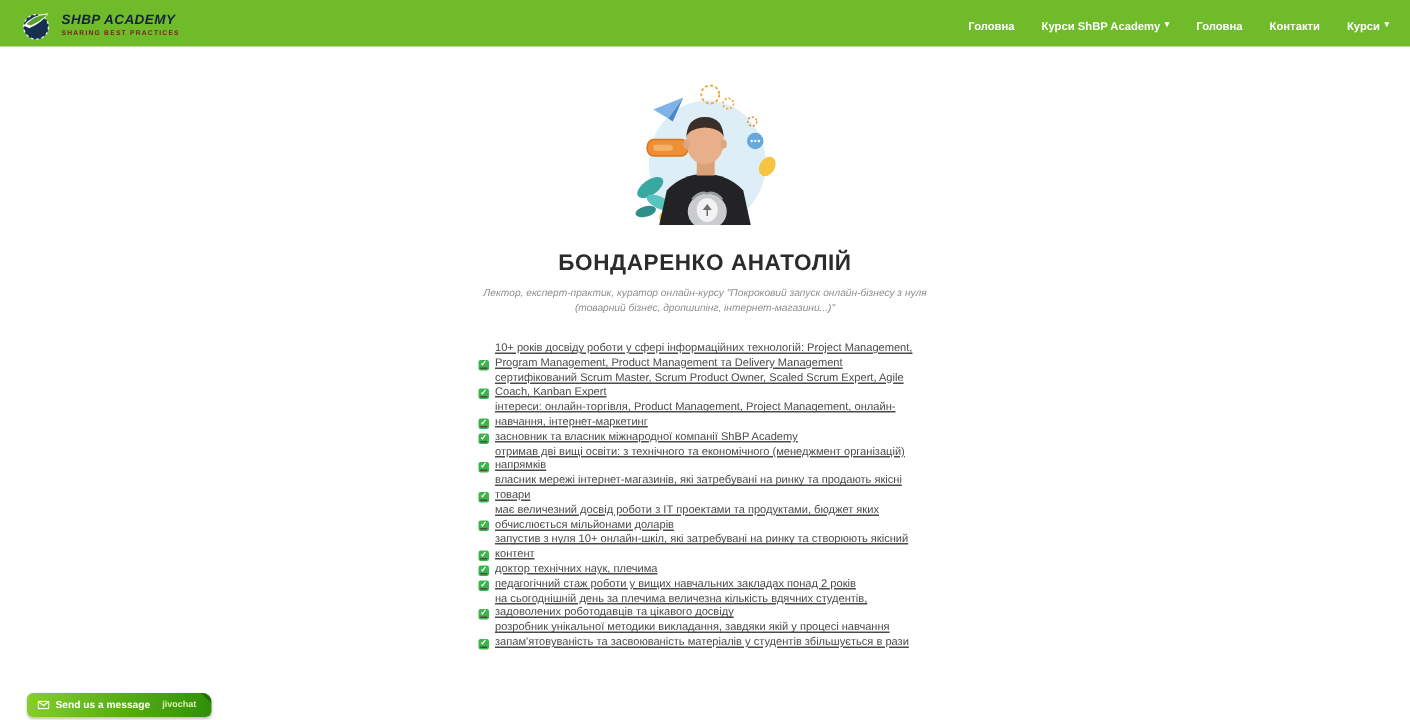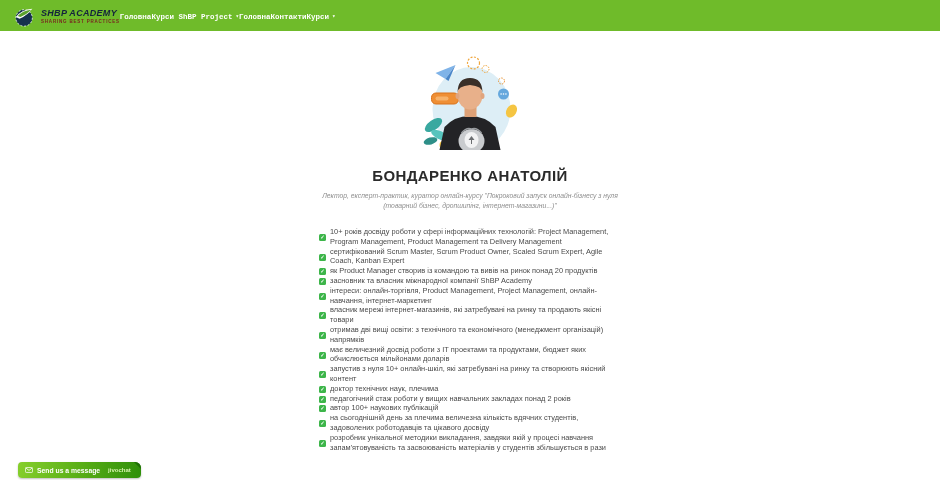--- a/index.html
+++ b/index.html
@@ -2,29 +2,29 @@
 <html><head>
 <meta charset="utf-8">
 <style>
   * { margin:0; padding:0; box-sizing:border-box; }
   html,body { width:940px; height:480px; overflow:hidden; background:#ffffff;
               font-family:"Liberation Sans", sans-serif; }
 
   
   .header { position:absolute; top:0; left:0; width:940px; height:31px;
             background:#6fbb2a; display:flex; align-items:center;
-            justify-content:flex-start; padding:17px 14px; }
+            justify-content:space-between; padding:17px 14px; }
   .logo { display:flex; align-items:center; gap:5px; cursor:pointer; }
   .logo-icon { width:22px; height:22px; flex:0 0 auto; }
   .logo-texts { display:flex; flex-direction:column; line-height:1; }
   .logo-title { font-size:9px; font-weight:bold; font-style:italic;
                 color:#14233c; letter-spacing:.3px; }
   .logo-tagline { font-size:4.5px; font-weight:bold; color:#7a1f1f;
                   letter-spacing:.8px; margin-top:2px; }
-  .nav { display:flex; align-items:center; gap:0;font-family:Liberation Mono, monospace; }
+  .nav { display:flex; align-items:center; gap:18px; }
   .nav-item { color:#ffffff; font-size:7.5px; font-weight:bold;
               text-decoration:none; display:flex; align-items:center;
               gap:3px; cursor:pointer; white-space:nowrap; }
   .caret { font-size:6px; color:#ffffff; line-height:1; }
 
   
   .main { position:absolute; top:31px; left:0; width:940px; height:449px;
           background:#ffffff; }
 
   .photo { position:absolute; top:22px; left:50%; transform:translateX(-50%);
@@ -34,23 +34,23 @@
                  text-align:center; font-size:15px; font-weight:bold;
                  color:#2b2b2b; letter-spacing:.4px; }
 
   .person-subtitle { position:absolute; top:160px; left:50%;
                      transform:translateX(-50%); width:310px;
                      text-align:center; font-size:6.8px; font-style:italic;
                      color:#8e8e8e; line-height:1.5; }
 
   .checklist { position:absolute; top:196px; left:50%;
                transform:translateX(-50%); width:302px; list-style:none; }
-  .checklist li { display:flex; align-items:center; gap:4px;
+  .checklist li { display:flex; align-items:flex-end; gap:4px;
                   font-size:7.4px; color:#4a4a4a; line-height:9.8px;
-                  margin-bottom:0; }
+                  margin-bottom:0;text-decoration:underline; }
   .check { flex:0 0 auto; width:7px; height:7px; margin-top:1.4px;
            background:#3db54a; border-radius:1.5px; color:#ffffff;
            font-size:5.5px; line-height:7px; text-align:center;
            font-weight:bold; }
 
   
   .chat { position:absolute; left:18px; bottom:2px; height:16px;
           min-width:107px; display:flex; align-items:center; gap:8px;
           padding:0 10px 0 7px; cursor:pointer;
           background:linear-gradient(100deg,#86cf2c 0%,#55ab15 55%,#2f8f0a 100%);
@@ -79,21 +79,21 @@
     <div class="logo-texts">
       <span class="logo-title">SHBP ACADEMY</span>
       <span class="logo-tagline">SHARING BEST PRACTICES</span>
     </div>
   </div>
   <div class="nav">
     <a class="nav-item">
       <span>Головна</span>
     </a>
     <a class="nav-item">
-      <span>Курси ShBP Project</span>
+      <span>Курси ShBP Academy</span>
       <span class="caret">▾</span>
     </a>
     <a class="nav-item">
       <span>Головна</span>
     </a>
     <a class="nav-item">
       <span>Контакти</span>
     </a>
     <a class="nav-item">
       <span>Курси</span>
@@ -153,57 +153,49 @@
     <li>
         <span class="check">✓</span>
         <span>10+ років досвіду роботи у сфері інформаційних технологій: Project Management, Program Management, Product Management та Delivery Management</span>
       </li>
     <li>
         <span class="check">✓</span>
         <span>сертифікований Scrum Master, Scrum Product Owner, Scaled Scrum Expert, Agile Coach, Kanban Expert</span>
       </li>
     <li>
         <span class="check">✓</span>
-        <span>як Product Manager створив із командою та вивів на ринок понад 20 продуктів</span>
+        <span>інтереси: онлайн-торгівля, Product Management, Project Management, онлайн-навчання, інтернет-маркетинг</span>
       </li>
     <li>
         <span class="check">✓</span>
         <span>засновник та власник міжнародної компанії ShBP Academy</span>
       </li>
     <li>
         <span class="check">✓</span>
-        <span>інтереси: онлайн-торгівля, Product Management, Project Management, онлайн-навчання, інтернет-маркетинг</span>
+        <span>отримав дві вищі освіти: з технічного та економічного (менеджмент організацій) напрямків</span>
       </li>
     <li>
         <span class="check">✓</span>
         <span>власник мережі інтернет-магазинів, які затребувані на ринку та продають якісні товари</span>
       </li>
     <li>
         <span class="check">✓</span>
-        <span>отримав дві вищі освіти: з технічного та економічного (менеджмент організацій) напрямків</span>
-      </li>
-    <li>
-        <span class="check">✓</span>
         <span>має величезний досвід роботи з ІТ проектами та продуктами, бюджет яких обчислюється мільйонами доларів</span>
       </li>
     <li>
         <span class="check">✓</span>
         <span>запустив з нуля 10+ онлайн-шкіл, які затребувані на ринку та створюють якісний контент</span>
       </li>
     <li>
         <span class="check">✓</span>
         <span>доктор технічних наук, плечима</span>
       </li>
     <li>
         <span class="check">✓</span>
         <span>педагогічний стаж роботи у вищих навчальних закладах понад 2 років</span>
-      </li>
-    <li>
-        <span class="check">✓</span>
-        <span>автор 100+ наукових публікацій</span>
       </li>
     <li>
         <span class="check">✓</span>
         <span>на сьогоднішній день за плечима величезна кількість вдячних студентів, задоволених роботодавців та цікавого досвіду</span>
       </li>
     <li>
         <span class="check">✓</span>
         <span>розробник унікальної методики викладання, завдяки якій у процесі навчання запам'ятовуваність та засвоюваність матеріалів у студентів збільшується в рази</span>
       </li>
   </ul>

